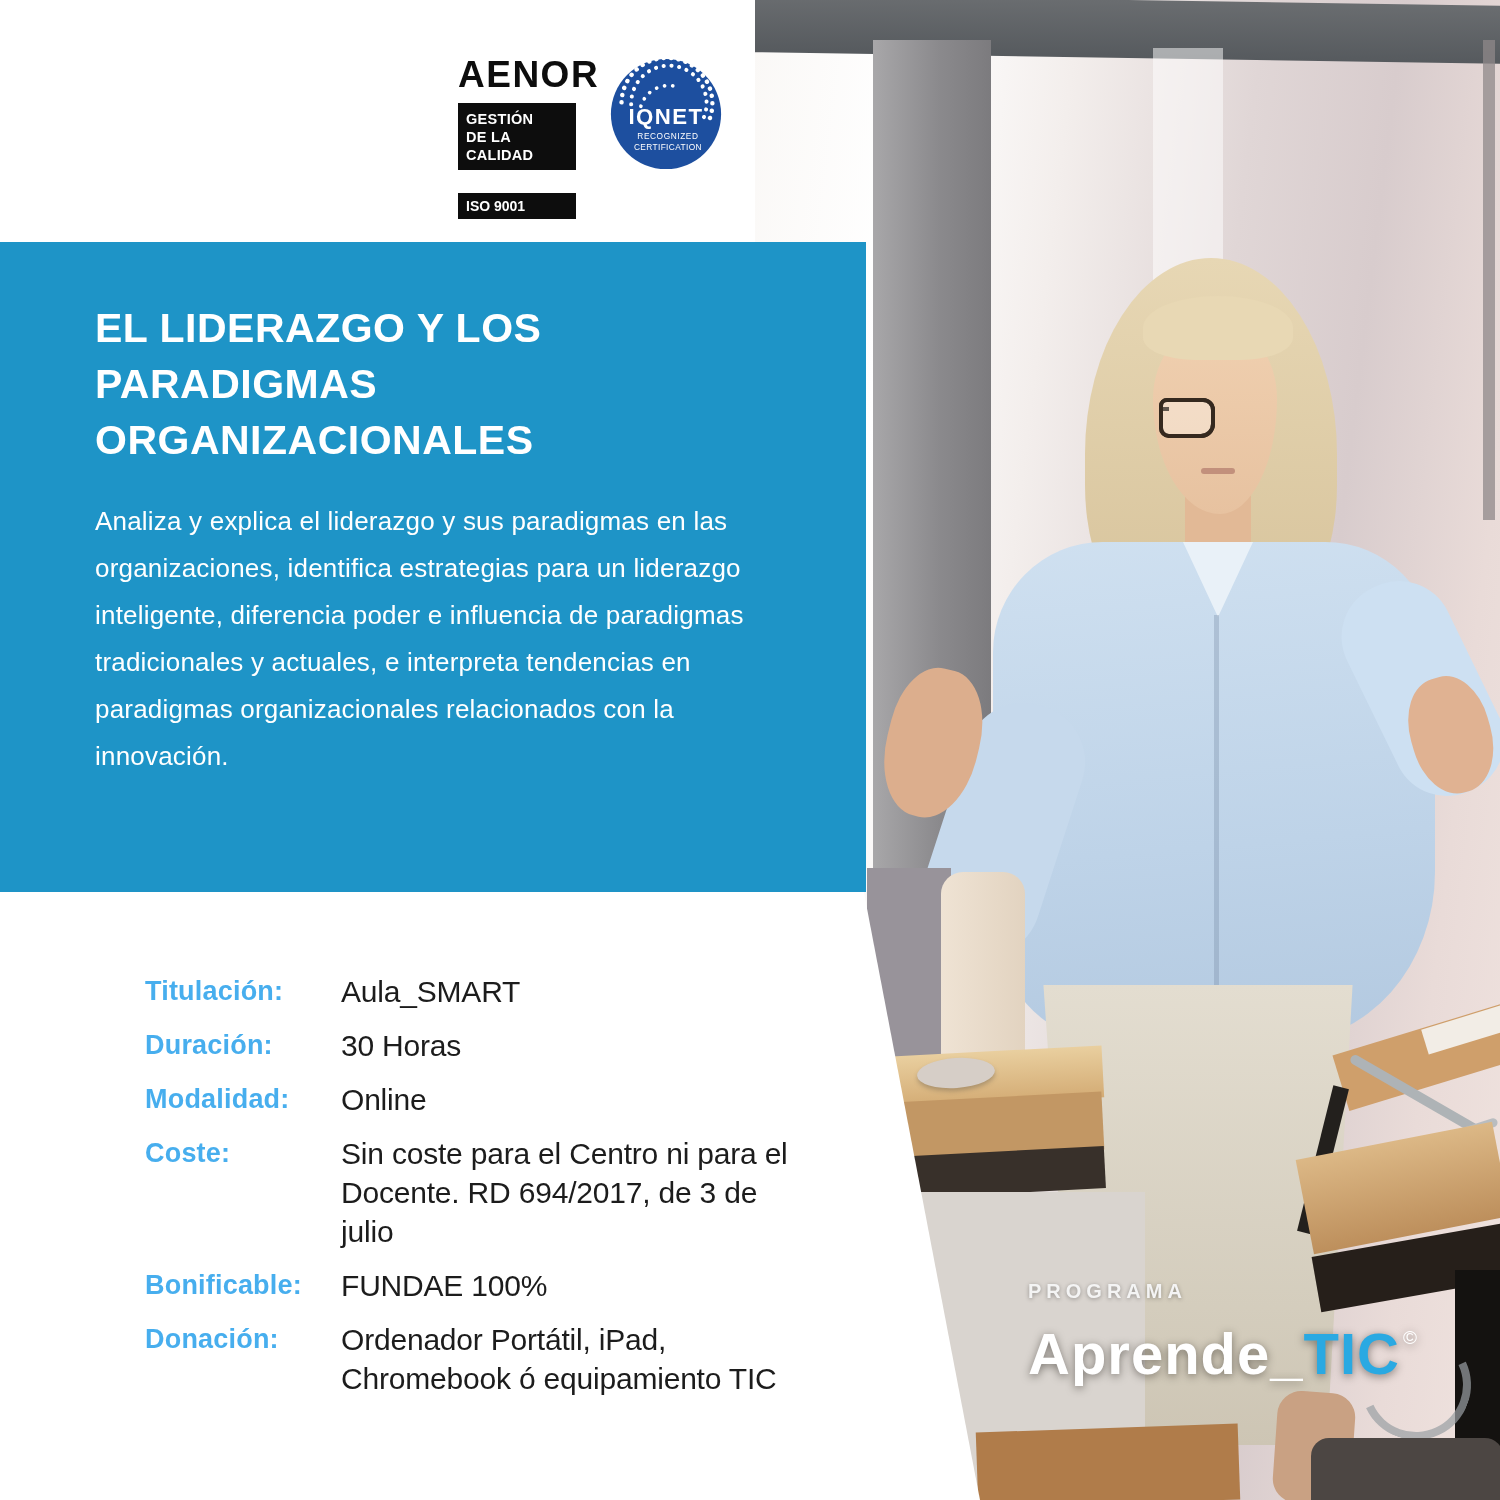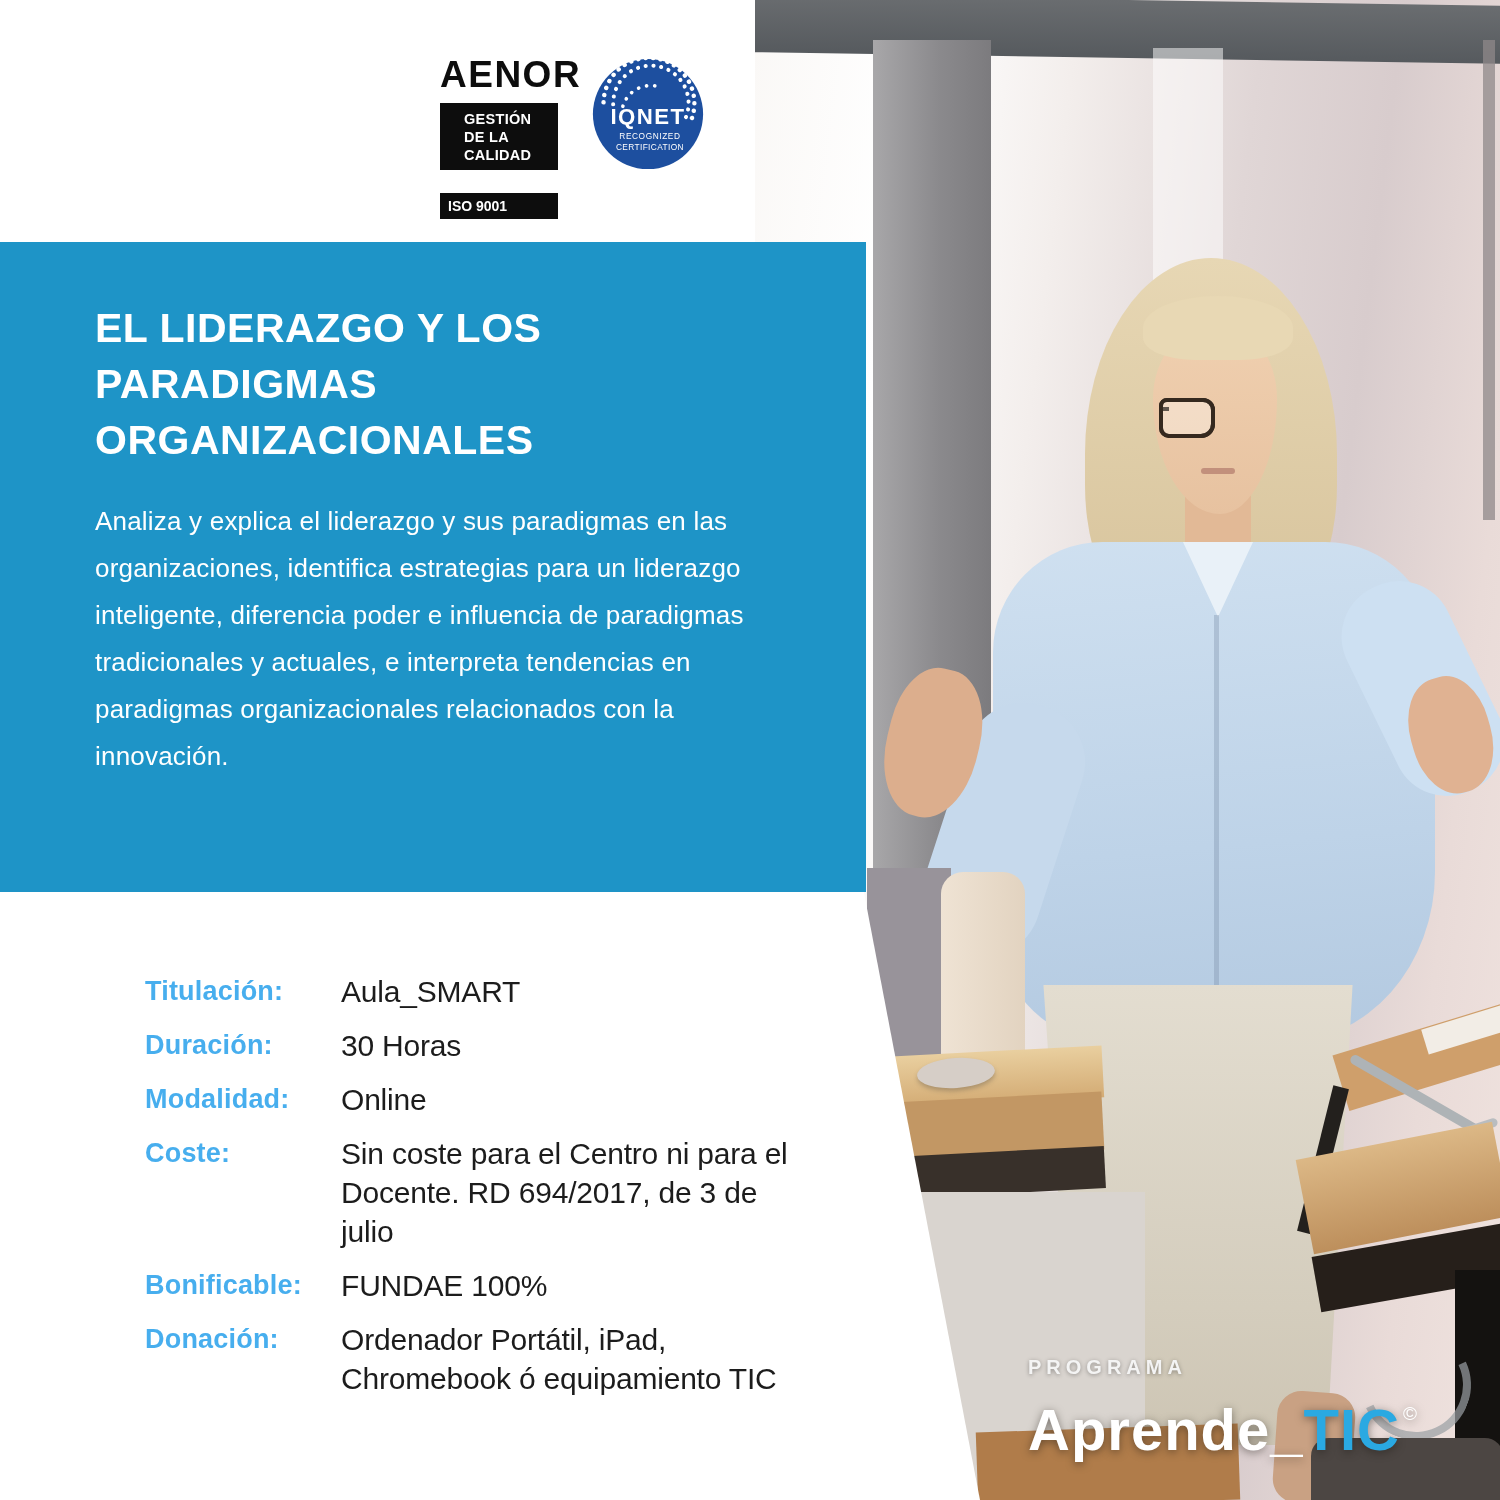--- a/index.html
+++ b/index.html
@@ -2,25 +2,25 @@
 <html><head>
 <meta charset="utf-8">
 <style>
   html,body { margin:0; padding:0; background:#ffffff; }
   .page {
     position:relative; width:1500px; height:1500px; overflow:hidden;
     background:#ffffff; font-family:"Liberation Sans", sans-serif;
   }
 
   
-  .certs { position:absolute; left:440px; top:56px; display:flex; gap:28px; align-items:flex-start; z-index:20; }
+  .certs { position:absolute; left:458px; top:56px; display:flex; gap:28px; align-items:flex-start; z-index:20; }
   .aenor { width:122px; }
   .aenor-word { font-size:37px; font-weight:bold; color:#0d0d0d; letter-spacing:1.5px; line-height:1; }
   .aenor-box1 { margin-top:10px; background:#0d0d0d; color:#ffffff; font-size:14.5px; font-weight:bold;
-                padding:7px 24px 6px; line-height:18px; letter-spacing:.3px; box-sizing:border-box; width:118px; }
+                padding:7px 8px 6px; line-height:18px; letter-spacing:.3px; box-sizing:border-box; width:118px; }
   .aenor-box2 { margin-top:23px; background:#0d0d0d; color:#ffffff; font-size:14px; font-weight:bold;
                 padding:5px 8px; box-sizing:border-box; width:118px; }
   .iqnet { width:116px; height:116px; }
 
   
   .panel {
     position:absolute; left:0; top:242px; width:866px; height:650px;
     background:#1e94c7; color:#ffffff; box-sizing:border-box;
     padding:58px 40px 0 95px; z-index:10;
   }
@@ -96,21 +96,21 @@
   .ph-leg-flesh { left:520px; top:1392px; width:78px; height:112px; background:#c9a183; border-radius:24px; transform:rotate(4deg); }
   .ph-caster    { left:606px; top:1330px; width:110px; height:110px; border:8px solid #9aa0a4; border-radius:50%;
                   border-top-color:transparent; border-left-color:transparent; opacity:.7; transform:rotate(20deg);
                   box-sizing:border-box; }
   .ph-chair-bottom { left:556px; top:1438px; width:192px; height:66px; background:#4c4643; border-radius:18px 18px 0 0; }
 
   .wedge { left:0; top:0; width:745px; height:1500px; background:#ffffff;
            clip-path:polygon(0 58.4%, 14.2% 58.4%, 30.2% 100%, 0 100%); }
 
   
-  .brand { position:absolute; left:1028px; top:1356px; z-index:40; color:#ffffff; }
+  .brand { position:absolute; left:1028px; top:1280px; z-index:40; color:#ffffff; }
   .brand-program { font-size:20px; font-weight:bold; letter-spacing:5px; color:#f4f4f4;
                    text-shadow:0 1px 4px rgba(0,0,0,.35); }
   .brand-wordmark { margin-top:17px; font-size:58px; font-weight:bold; letter-spacing:1px;
                     text-shadow:0 2px 8px rgba(30,25,20,.5); white-space:nowrap; }
   .brand-accent { color:#2aa9e2; }
   .brand-copy { font-size:19px; vertical-align:30px; margin-left:3px; font-weight:normal; }
 </style>
 </head>
 <body>
 

